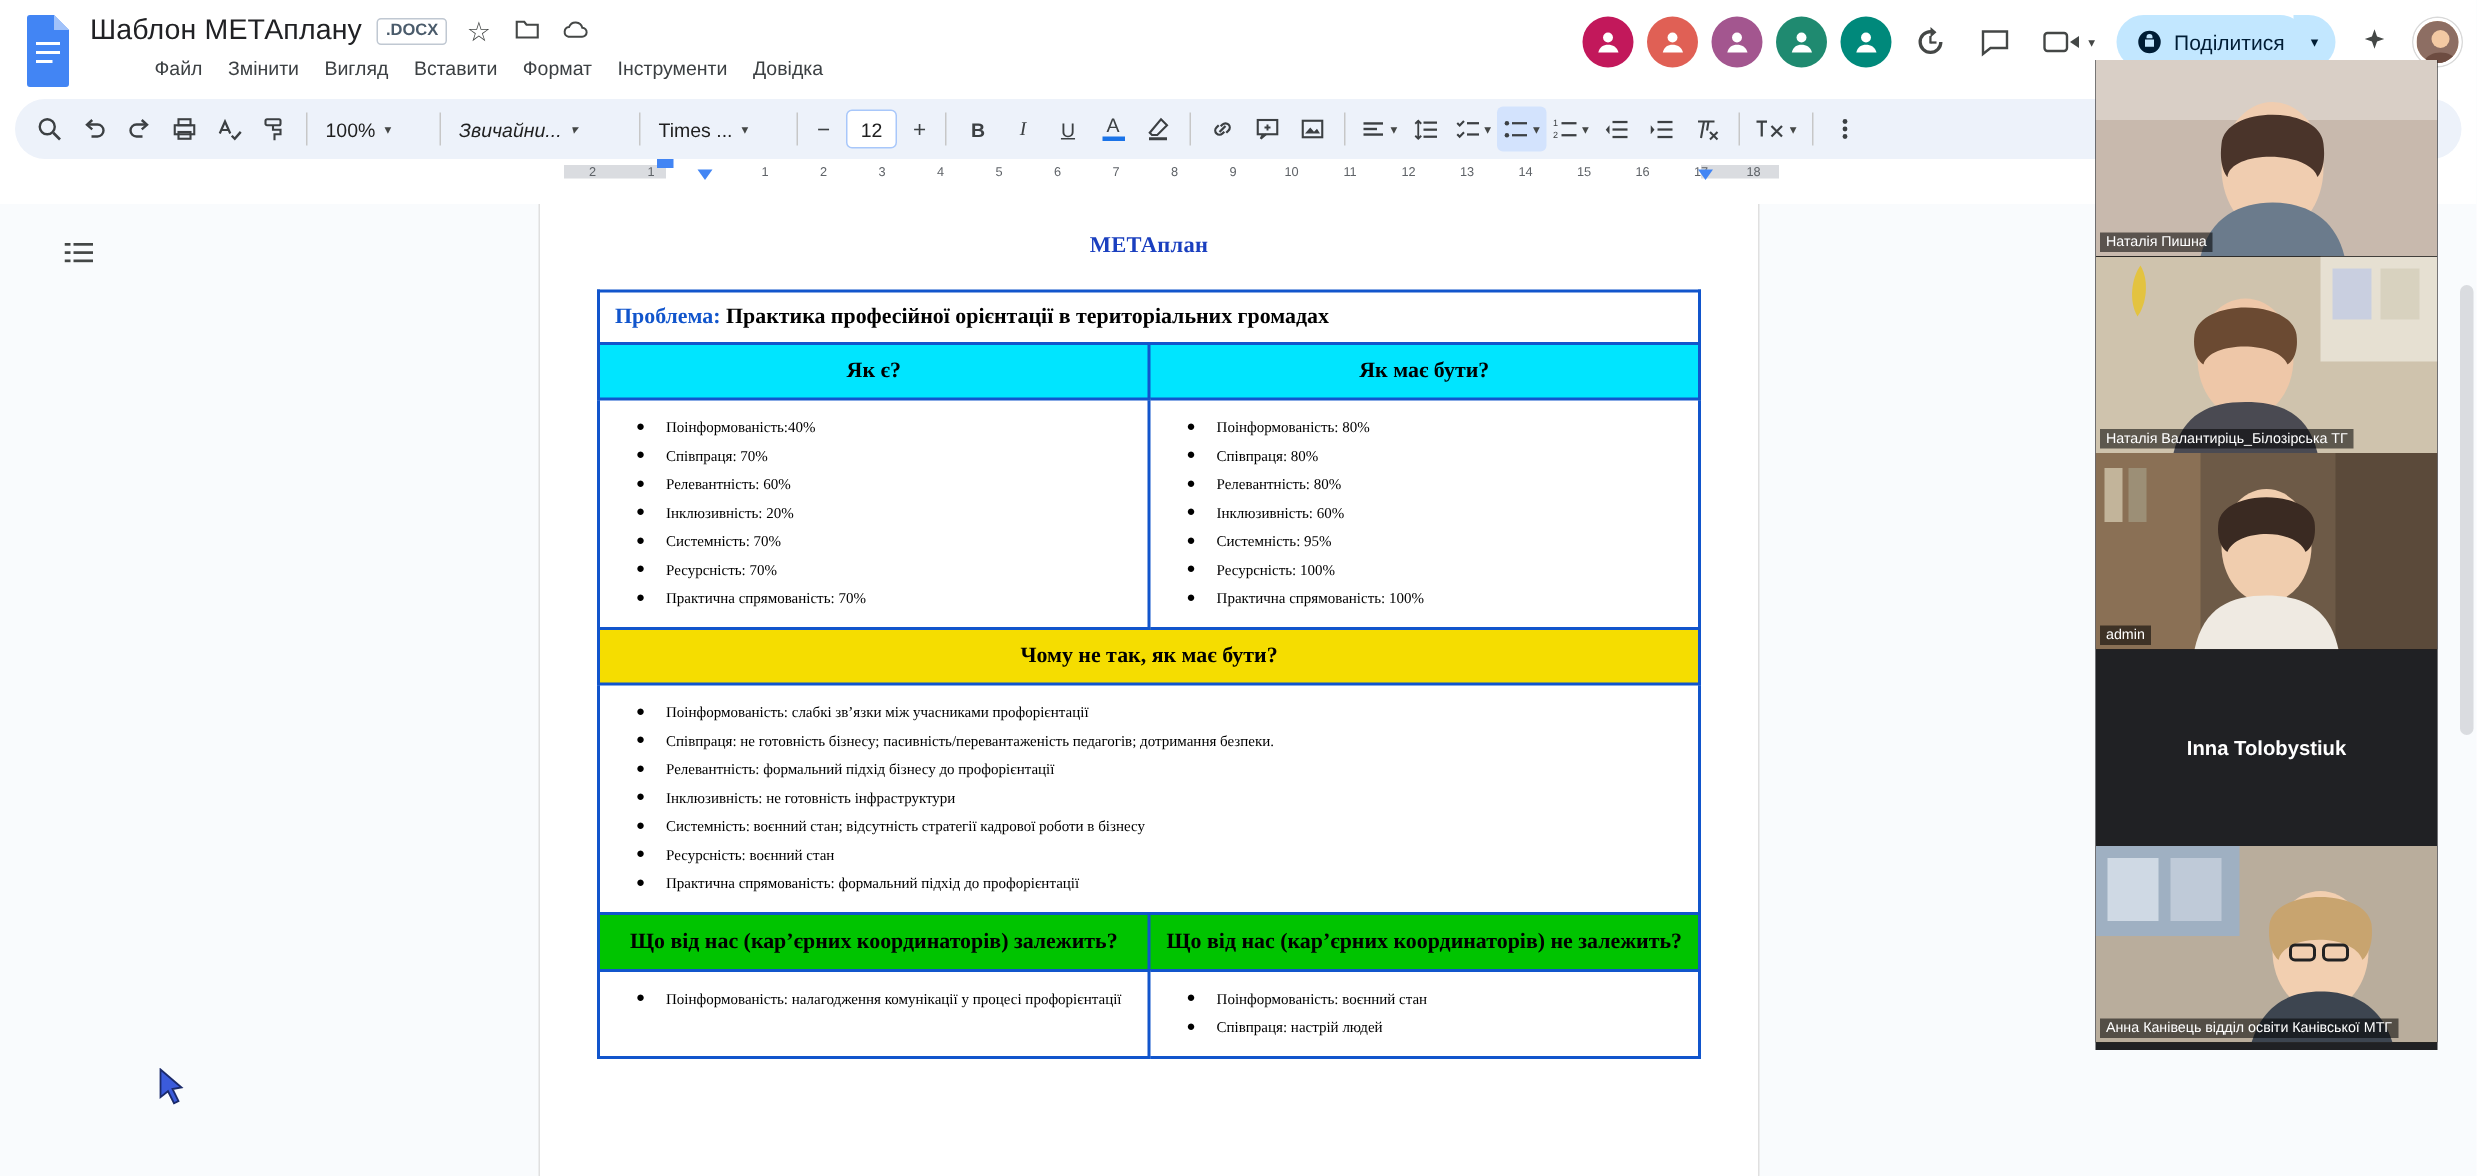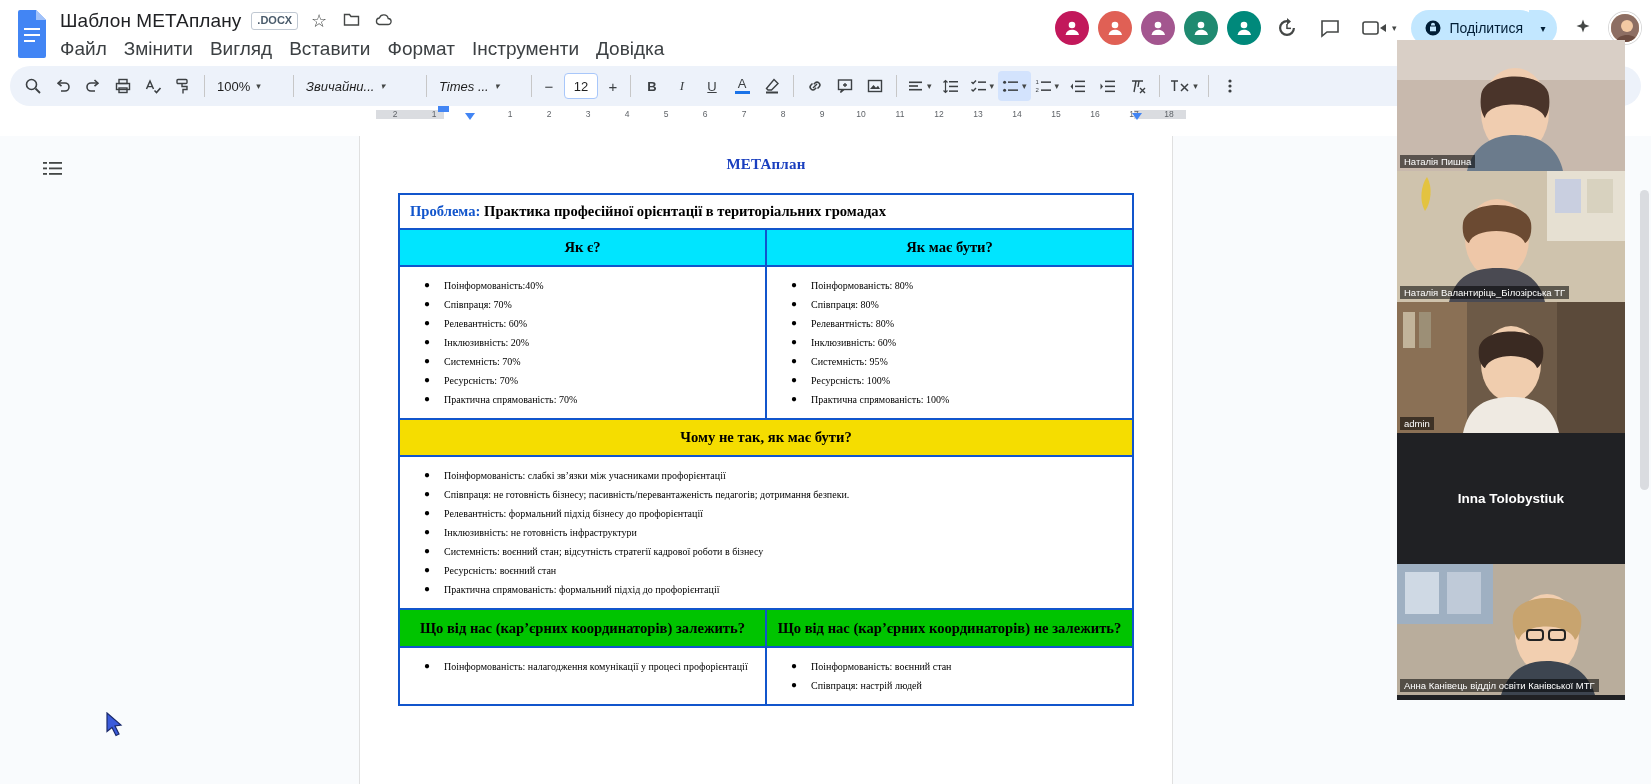--- a/index.html
+++ b/index.html
@@ -42,21 +42,21 @@
     padding: 1px 5px 2px 5px;
     background: #fff;
     line-height: 13px;
   }
   .title-icon {
     color: #444746; font-size: 18px; line-height: 18px;
     width: 22px; text-align: center; cursor: pointer;
   }
   .menu-row {
     display: flex; gap: 17px; margin-top: 6px;
-    font-size: 19px; color: #3c4043;
+    font-size: 13px; color: #3c4043; margin-left: 43px;
   }
   .menu-row span { cursor: pointer; white-space: nowrap; }
 
   .topbar-right {
     position: absolute;
     right: 10px; top: 10px;
     display: flex; align-items: center; gap: 9px;
   }
   .av-circle {
     width: 34px; height: 34px; border-radius: 50%;
@@ -110,21 +110,21 @@
     padding: 0 4px;
   }
   .tsep { width: 1px; height: 22px; background: #c7c7c7; margin: 0 6px; }
   .zoom-box, .style-box, .font-box {
     display: flex; align-items: center; gap: 6px;
     height: 30px; padding: 0 6px; border-radius: 4px; cursor: pointer;
     white-space: nowrap; overflow: hidden;
   }
   .zoom-box { width: 76px; }
   .style-box { width: 120px; font-style: italic; }
-  .font-box { width: 92px; font-style: italic; }
+  .font-box { width: 92px; }
   .caret { font-size: 9px; color: #444746; }
   .fontsize-wrap {
     display: flex; align-items: center; gap: 4px;
   }
   .fontsize-box {
     width: 34px; height: 26px; border: 1px solid #a8c7fa;
     border-radius: 4px; background: #fff;
     display: flex; align-items: center; justify-content: center;
     font-size: 13px;
   }

